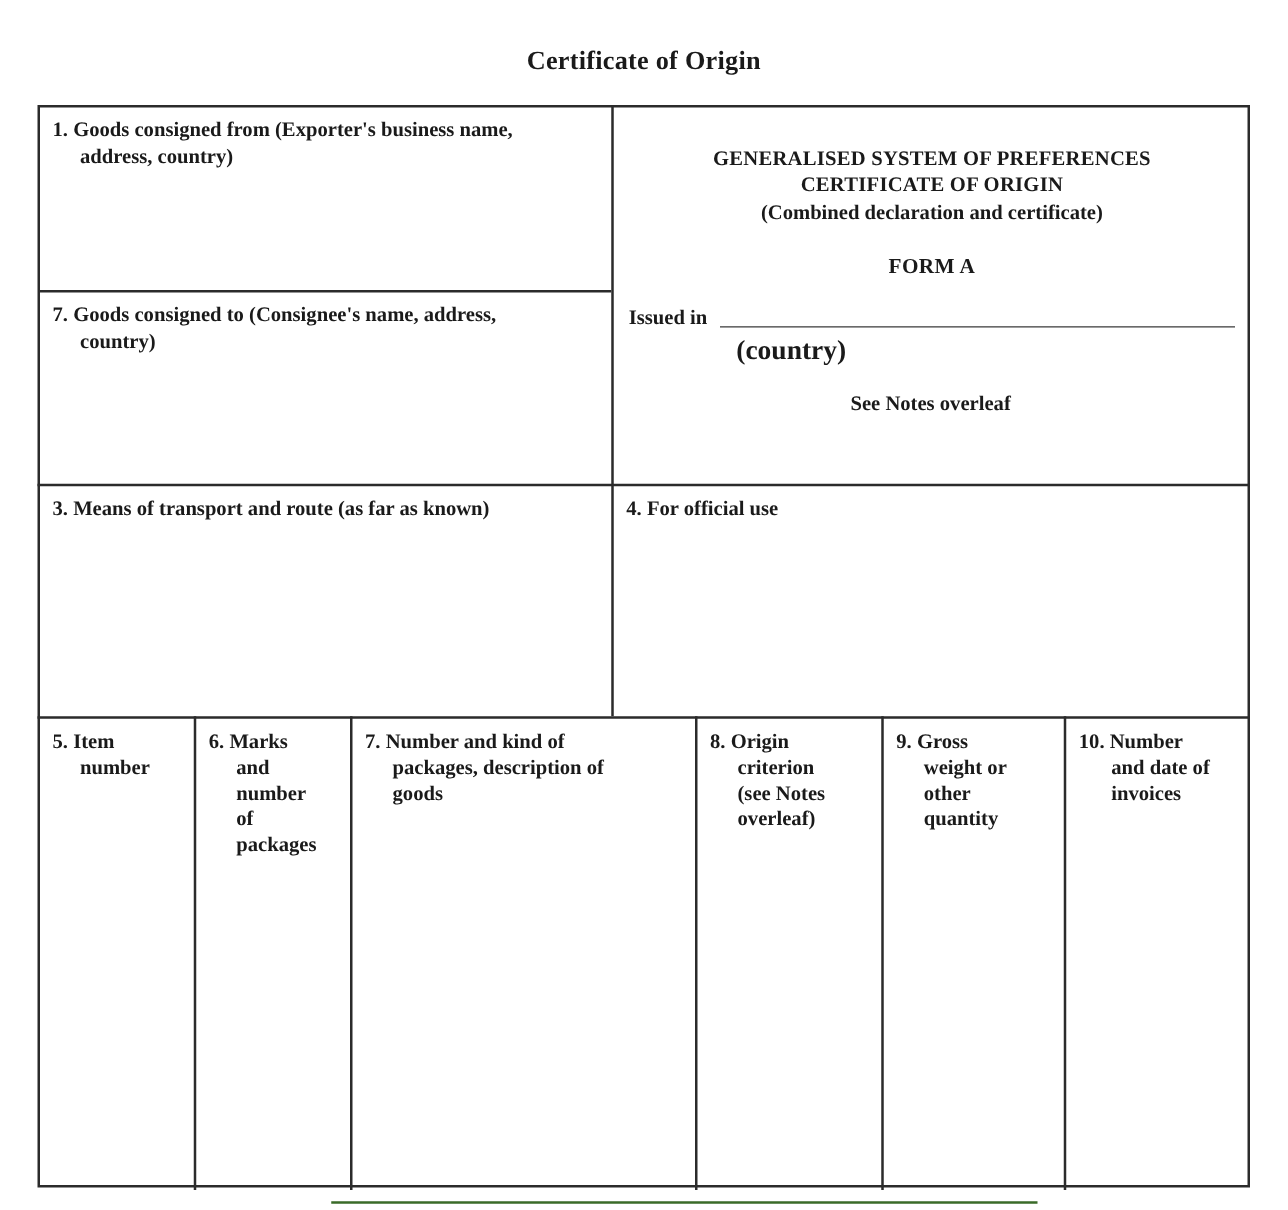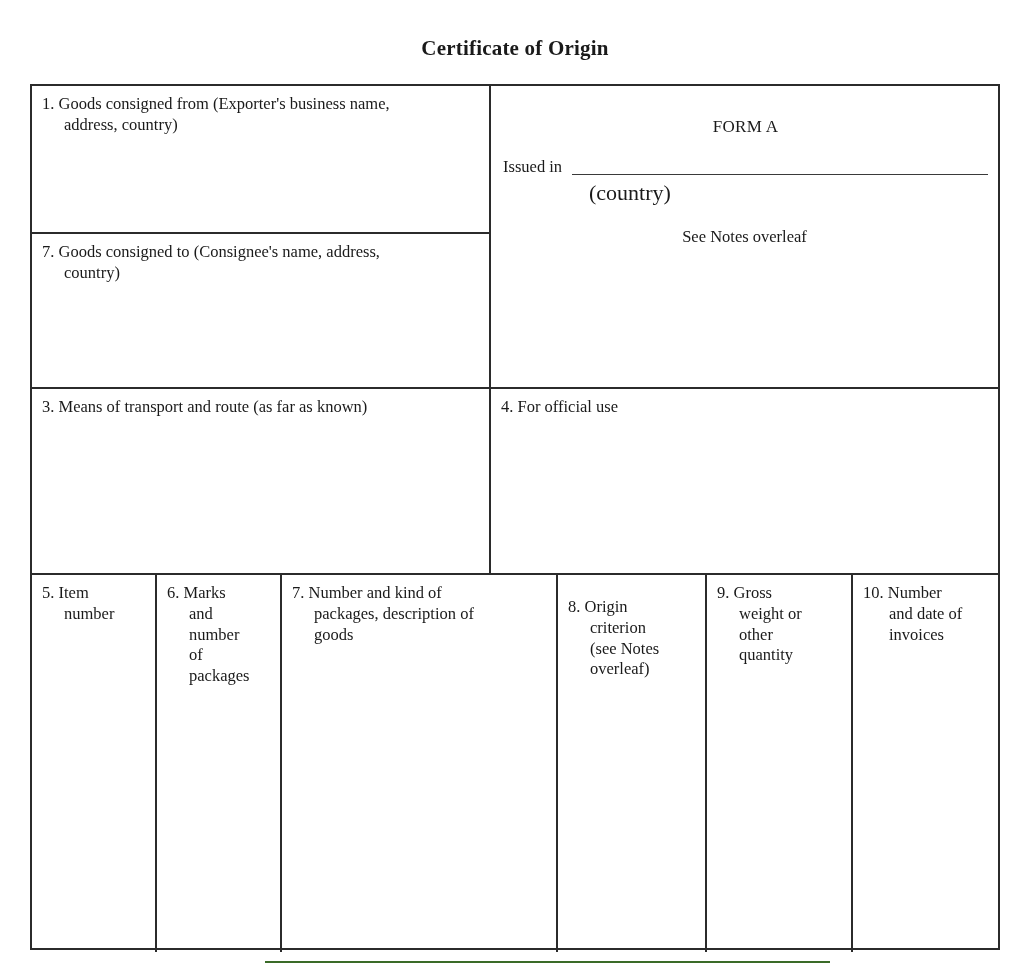--- a/index.html
+++ b/index.html
@@ -30,20 +30,21 @@
 
   
   .form-frame {
     position: absolute;
     left: 30px;
     top: 84px;
     width: 970px;   
     height: 866px;  
     border: 2px solid #2b2b2b;
     box-sizing: border-box;
+    font-weight: bold;
   }
 
   
   .cell {
     position: absolute;
     box-sizing: border-box;
     padding: 8px 10px 4px 10px;
     font-size: 16.5px;
     line-height: 1.26;
   }
@@ -153,20 +154,25 @@
   </div>
 
   <div class="cell" style="left:0; top:148px; width:457px; height:153px;">
     <div class="hang">7. Goods consigned to (Consignee's name, address,
 country)</div>
   </div>
 
   <div class="cell" style="left:459px; top:0; width:511px; height:487px; padding:8px 14px 4px 12px;">
 
 
+    <div class="gsp-block">
+      <div class="gsp-line1">GENERALISED SYSTEM OF PREFERENCES</div>
+      <div class="gsp-line2">CERTIFICATE OF ORIGIN</div>
+      <div class="gsp-line3">(Combined declaration and certificate)</div>
+    </div>
 
     <div class="form-a">FORM A</div>
 
     <div class="issued-row">
       <span class="issued-label">Issued in</span>
       <span class="issued-rule"></span>
     </div>
     <div class="country-cap">(country)</div>
 
     <div class="notes-overleaf">See Notes overleaf</div>
@@ -192,21 +198,21 @@
 of
 packages</div>
   </div>
 
   <div class="cell" style="left:250px; top:489px; width:274px; height:377px;">
     <div class="hang">7. Number and kind of
 packages, description of
 goods</div>
   </div>
 
-  <div class="cell" style="left:526px; top:489px; width:159px; height:377px;margin-top:14px;">
+  <div class="cell" style="left:526px; top:489px; width:159px; height:377px;">
     <div class="hang">8. Origin
 criterion
 (see Notes
 overleaf)</div>
   </div>
 
   <div class="cell" style="left:675px; top:489px; width:144px; height:377px;">
     <div class="hang">9. Gross
 weight or
 other

